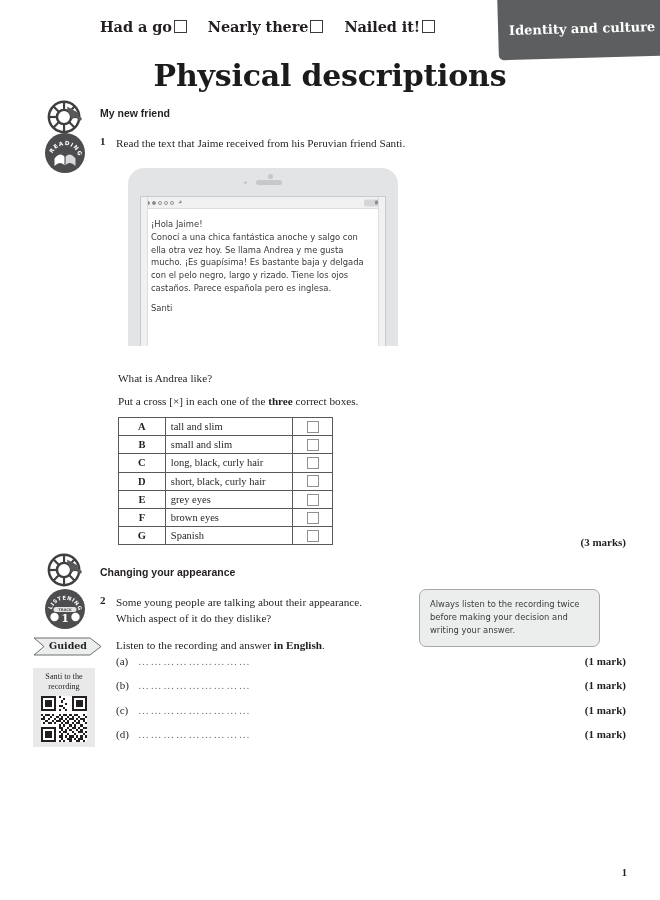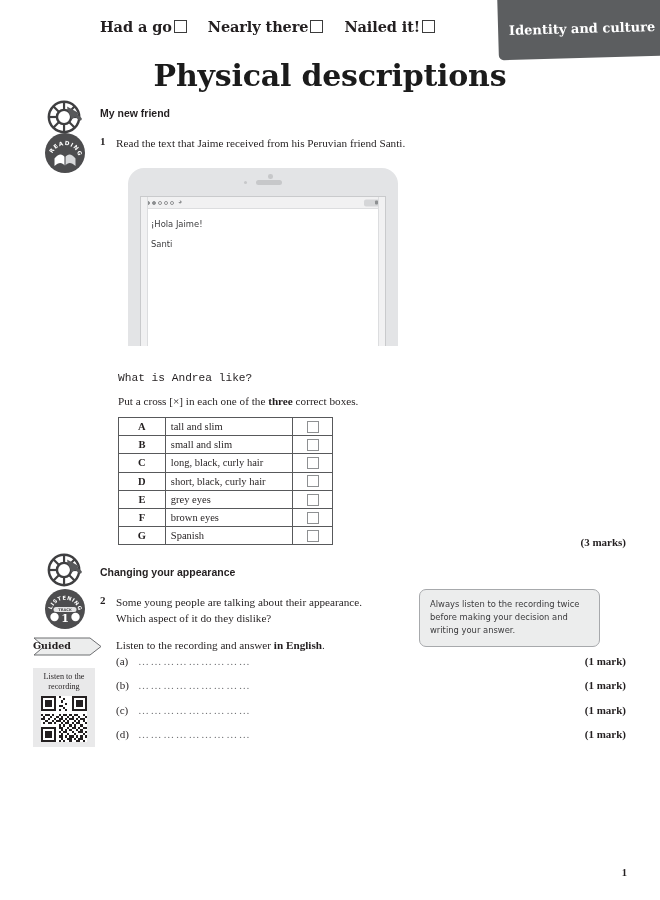--- a/index.html
+++ b/index.html
@@ -75,21 +75,21 @@
   .skill-badge svg { width: 100%; height: 100%; display: block; }
 
   .guided-banner {
     position: absolute;
     left: 33px; top: 637px;
     width: 70px; height: 19px;
   }
   .guided-banner svg { width: 100%; height: 100%; display: block; }
   .guided-banner .gtext {
     position: absolute; left: 0; right: 0; top: 3px;
-    text-align: left;
+    text-align: center;
     font-family: "DejaVu Serif", serif;
     font-weight: bold; font-size: 9.5px;
     color: #231f20;
   }
 
   
   .qr-block {
     position: absolute; left: 33px; top: 668px;
     width: 62px; padding: 4px 3px 5px;
     background: #e9e9ea;
@@ -324,26 +324,27 @@
           <i class="sig empty"></i>
           <i class="sig empty"></i>
       </span>
       <span class="wifi">◕</span>
       <span class="battery"></span>
     </div>
     <div class="msg-side-l"></div>
     <div class="msg-side-r"></div>
     <div class="msg-body">
       <p>¡Hola Jaime!</p>
+      <p>Conocí a una chica fantástica anoche y salgo con ella otra vez hoy. Se llama Andrea y me gusta mucho. ¡Es guapísima! Es bastante baja y delgada con el pelo negro, largo y rizado. Tiene los ojos castaños. Parece española pero es inglesa.</p>
       <p class="gap">Santi</p>
     </div>
   </div>
 </div>
 
-<div class="q-text" style="left:118px; top:370px;font-family:Liberation Mono, monospace;">What is Andrea like?</div>
+<div class="q-text" style="left:118px; top:370px;">What is Andrea like?</div>
 <div class="q-text" style="left:118px; top:393px;">
   <span>Put a cross [×] in each one of the </span><b>three</b><span> correct boxes.</span>
 </div>
 
 <table class="ans-table">
   <tbody>
     <tr>
       <td class="letter">A</td>
       <td class="desc">tall and slim</td>
       <td class="boxcell"><span class="cbox"></span></td>
@@ -418,21 +419,21 @@
 </div>
 
 <div class="guided-banner">
   <svg viewBox="0 0 70 19" preserveAspectRatio="none">
     <path d="M1 1 L57 1 L68 9.5 L57 18 L1 18 L11 9.5 Z" fill="#eceded" stroke="#6d6e71" stroke-width="1"></path>
   </svg>
   <div class="gtext">Guided</div>
 </div>
 
 <div class="qr-block">
-  <div class="qr-caption">Listen to the recording</div>
+  <div class="qr-caption">Santi to the recording</div>
   <svg class="qr-code" viewBox="0 0 21 21" shape-rendering="crispEdges">
     <rect width="21" height="21" fill="#ffffff"></rect>
     <g fill="#231f20">
       <rect x="0" y="0" width="7" height="1"></rect>
         <rect x="0" y="6" width="7" height="1"></rect>
       <rect x="0" y="0" width="1" height="7"></rect>
         <rect x="6" y="0" width="1" height="7"></rect>
       <rect x="2" y="2" width="3" height="3"></rect>
       <rect x="14" y="0" width="7" height="1"></rect>
         <rect x="14" y="6" width="7" height="1"></rect>

